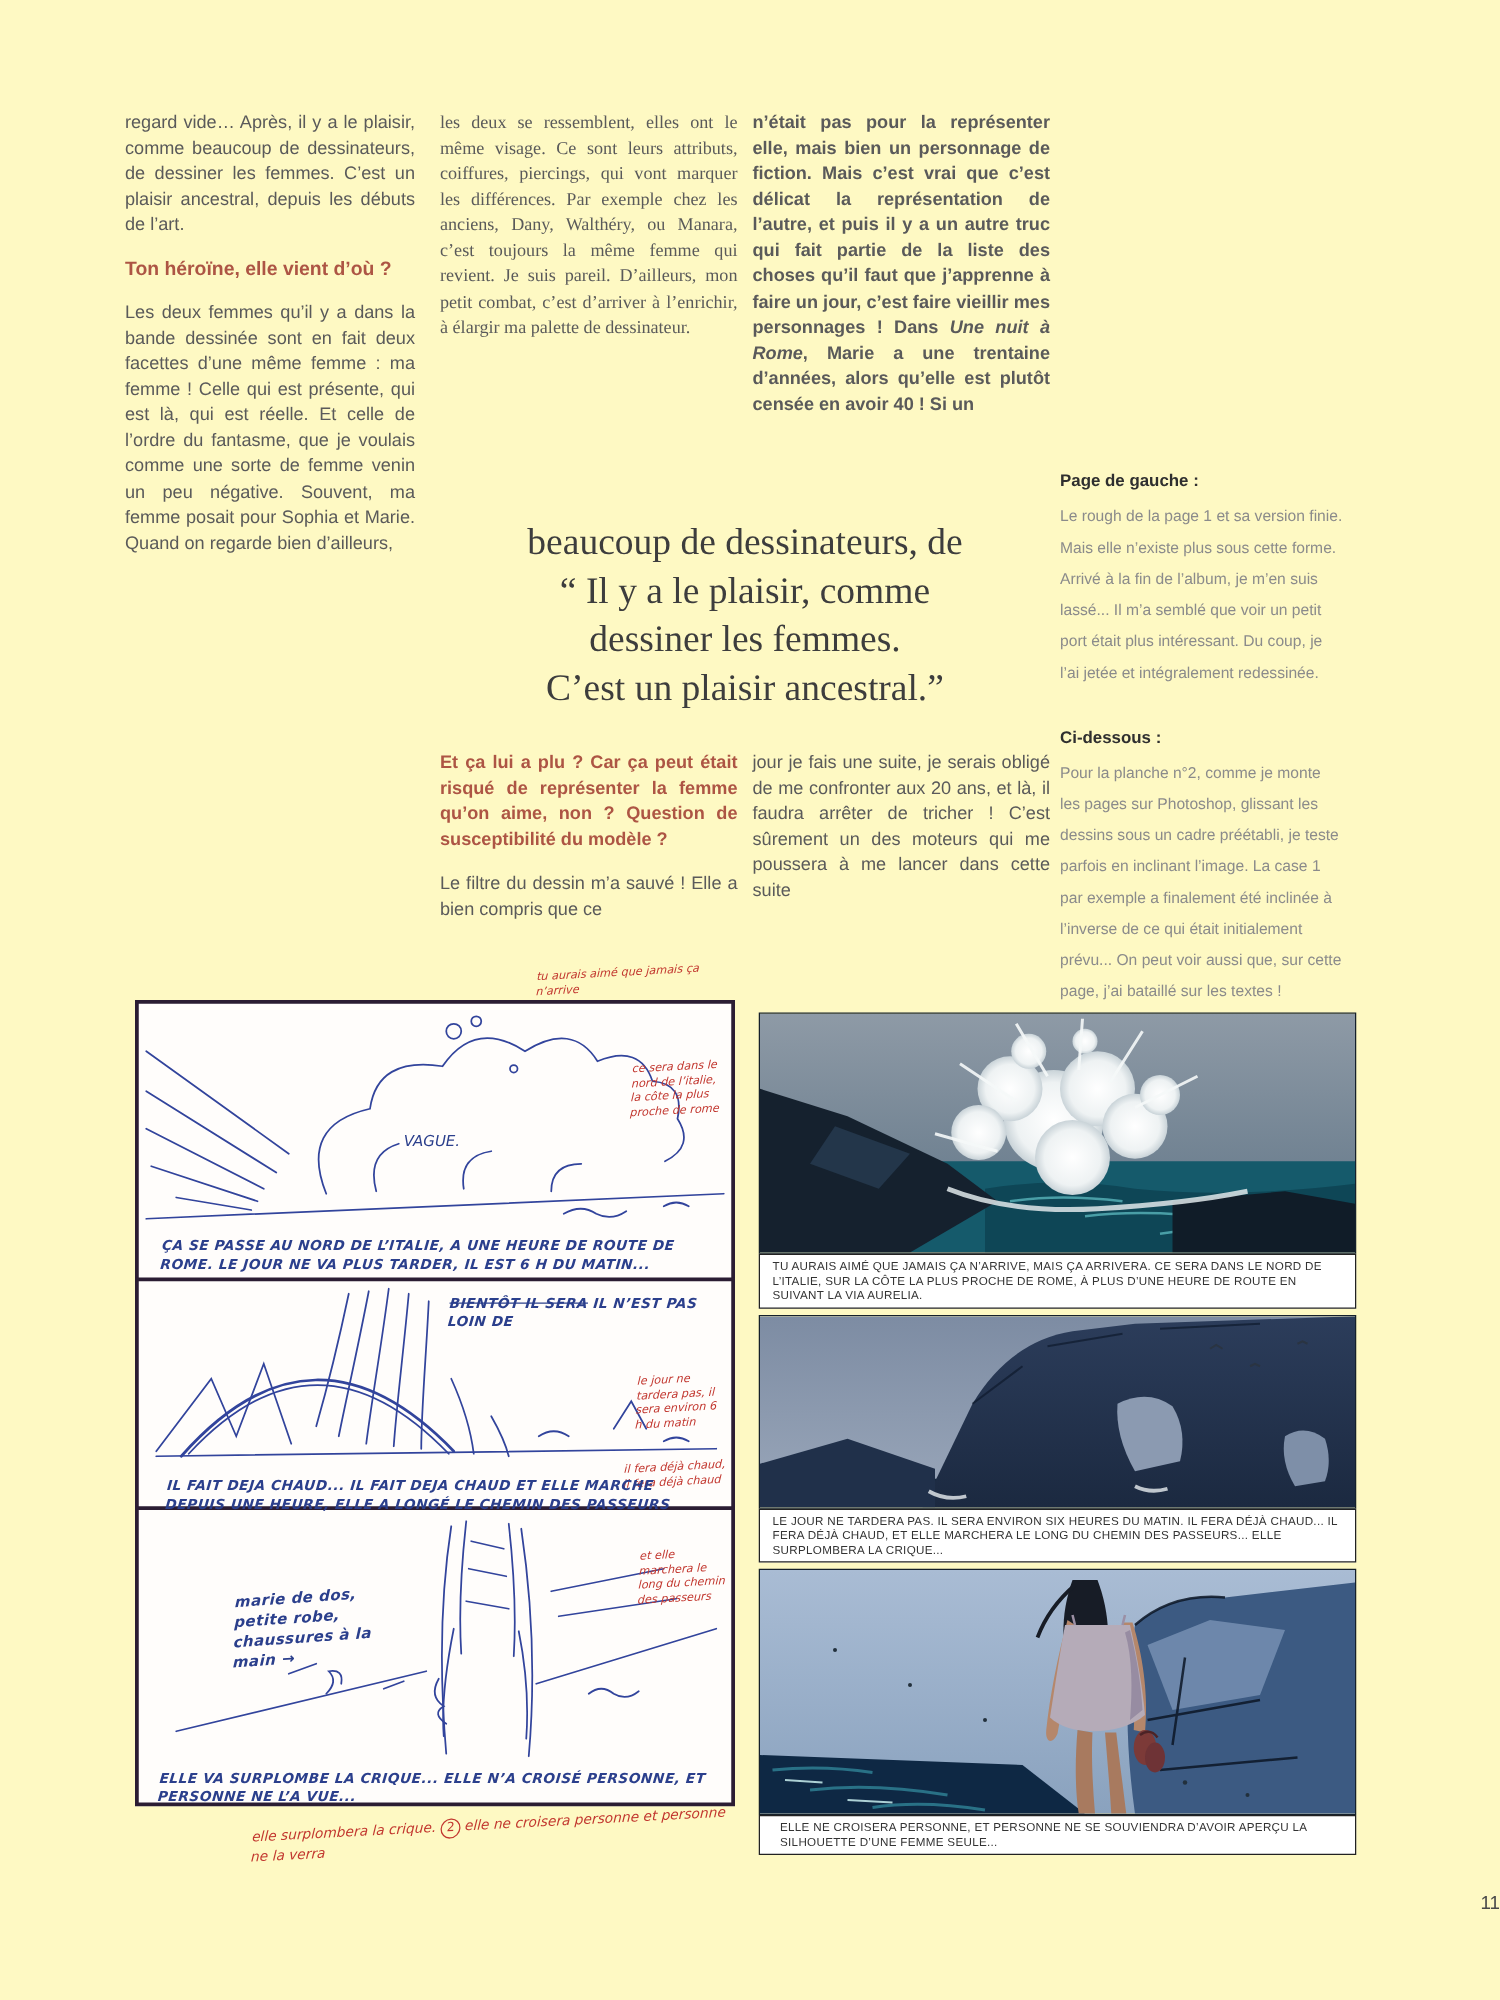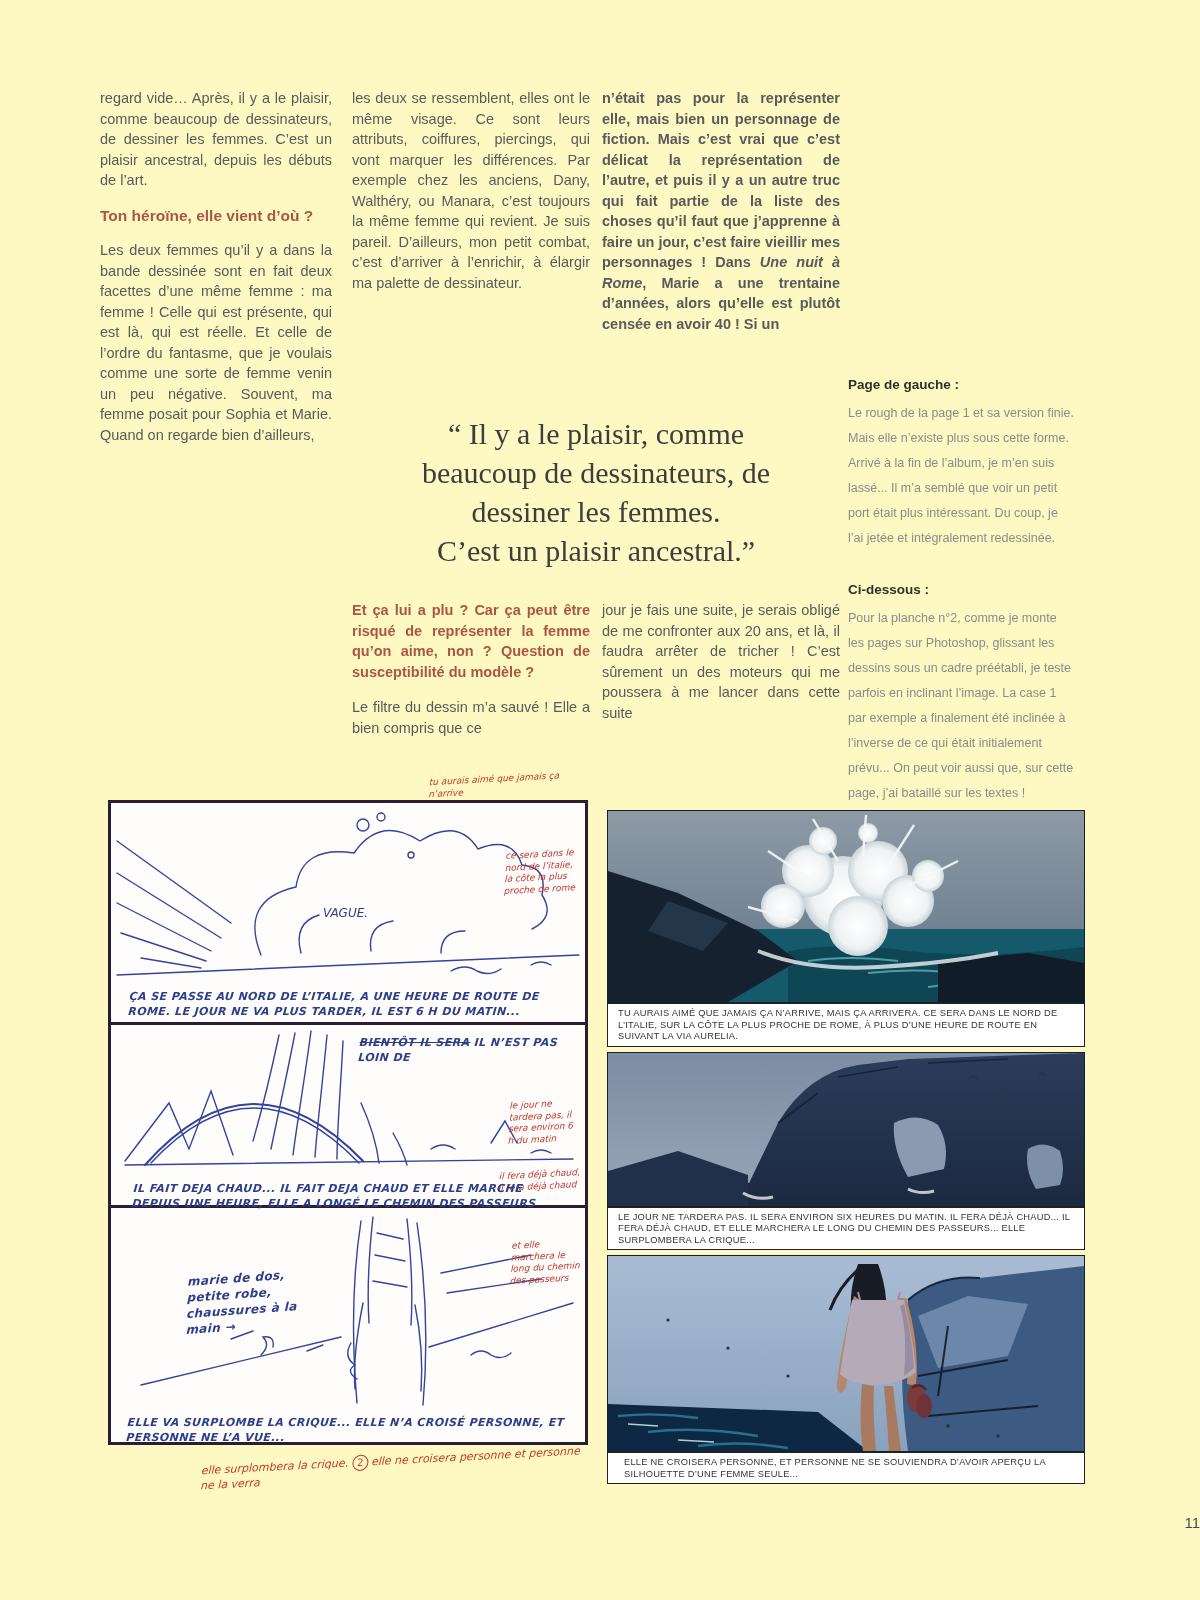--- a/index.html
+++ b/index.html
@@ -44,37 +44,37 @@
 <body>
 
 <div class="sheet">
 
   <div class="abs body-text" style="left:100px;top:88px;width:232px;">
     <p>regard vide… Après, il y a le plaisir, comme beaucoup de dessinateurs, de dessiner les femmes. C’est un plaisir ancestral, depuis les débuts de l’art.</p>
     <div class="qhead">Ton héroïne, elle vient d’où ?</div>
     <p>Les deux femmes qu’il y a dans la bande dessinée sont en fait deux facettes d’une même femme : ma femme ! Celle qui est présente, qui est là, qui est réelle. Et celle de l’ordre du fantasme, que je voulais comme une sorte de femme venin un peu négative. Souvent, ma femme posait pour Sophia et Marie. Quand on regarde bien d’ailleurs,</p>
   </div>
 
-  <div class="abs body-text" style="left:352px;top:88px;width:238px;">
+  <div class="abs body-text" style="left:352px;top:88px;width:238px;font-family:Liberation Serif, serif;">
     <p>les deux se ressemblent, elles ont le même visage. Ce sont leurs attributs, coiffures, piercings, qui vont marquer les différences. Par exemple chez les anciens, Dany, Walthéry, ou Manara, c’est toujours la même femme qui revient. Je suis pareil. D’ailleurs, mon petit combat, c’est d’arriver à l’enrichir, à élargir ma palette de dessinateur.</p>
   </div>
 
   <div class="abs body-text" style="left:602px;top:88px;width:238px;font-weight:bold;">
     <p><span>n’était pas pour la représenter elle, mais bien un personnage de fiction. Mais c’est vrai que c’est délicat la représentation de l’autre, et puis il y a un autre truc qui fait partie de la liste des choses qu’il faut que j’apprenne à faire un jour, c’est faire vieillir mes personnages ! Dans </span><span class="ital">Une nuit à Rome</span><span>, Marie a une trentaine d’années, alors qu’elle est plutôt censée en avoir 40 ! Si un</span></p>
   </div>
 
   <div class="abs pullquote" style="left:352px;top:414px;width:488px;">
+    <div>beaucoup de dessinateurs, de</div>
     <div>“ Il y a le plaisir, comme</div>
-    <div>beaucoup de dessinateurs, de</div>
     <div>dessiner les femmes.</div>
     <div>C’est un plaisir ancestral.”</div>
   </div>
 
   <div class="abs body-text" style="left:352px;top:600px;width:238px;">
-    <p class="question">Et ça lui a plu ? Car ça peut être risqué de représenter la femme qu’on aime, non ? Question de susceptibilité du modèle ?</p>
+    <p class="question">Et ça lui a plu ? Car ça peut était risqué de représenter la femme qu’on aime, non ? Question de susceptibilité du modèle ?</p>
     <p>Le filtre du dessin m’a sauvé ! Elle a bien compris que ce</p>
   </div>
 
   <div class="abs body-text" style="left:602px;top:600px;width:238px;">
     <p>jour je fais une suite, je serais obligé de me confronter aux 20 ans, et là, il faudra arrêter de tricher ! C’est sûrement un des moteurs qui me poussera à me lancer dans cette suite</p>
   </div>
 
   <div class="abs sidebar" style="left:848px;top:372px;width:238px;">
     <div class="sb-title">Page de gauche :</div>
     <p class="sb-body">Le rough de la page 1 et sa version finie. Mais elle n’existe plus sous cette forme. Arrivé à la fin de l’album, je m’en suis lassé... Il m’a semblé que voir un petit port était plus intéressant. Du coup, je l’ai jetée et intégralement redessinée.</p>

